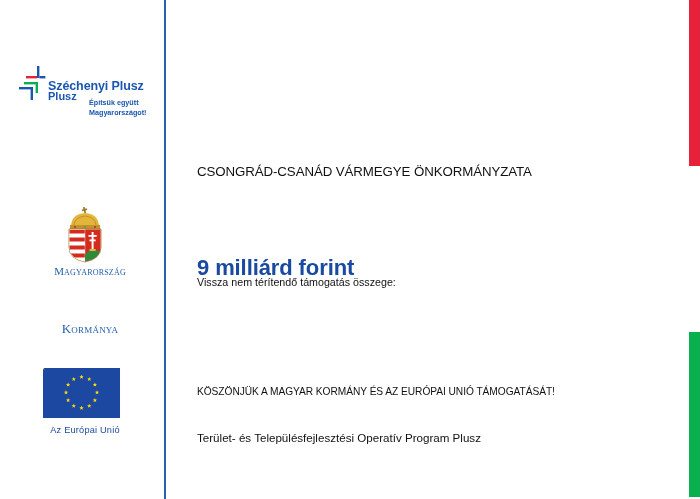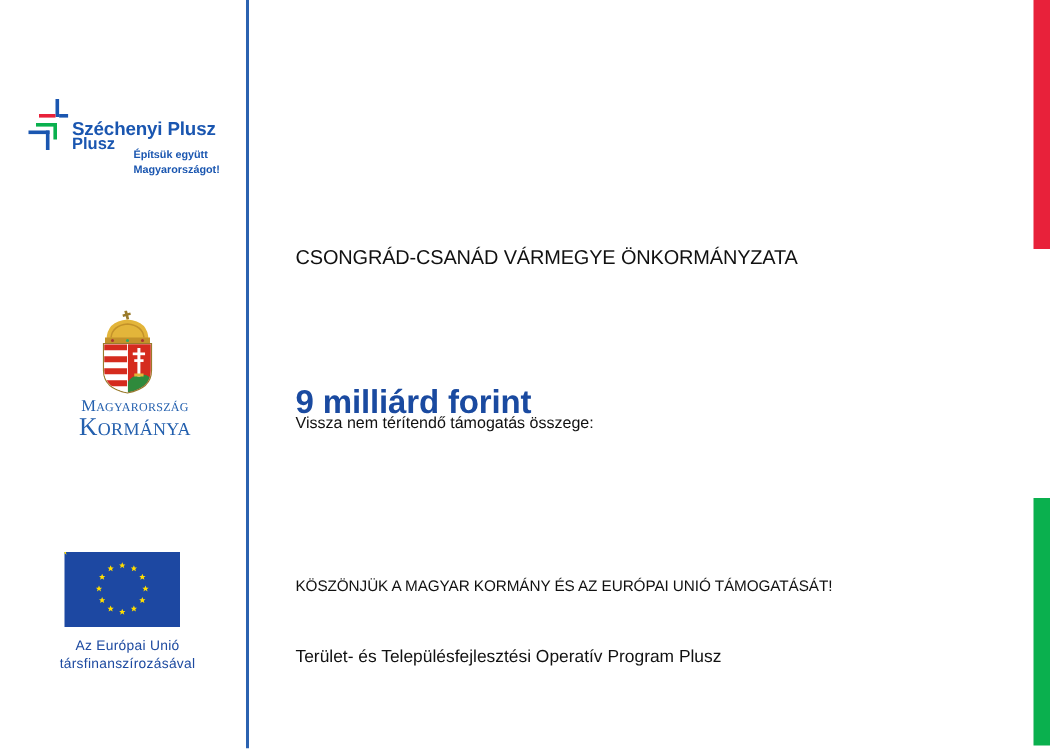--- a/index.html
+++ b/index.html
@@ -236,21 +236,21 @@
     <rect x="20" y="22" width="16" height="34" fill="#d52b1e"></rect>
     <path d="M20 48 Q24 42 28 44 Q32 41 36 46 L36 56 L20 56 Z" fill="#2f8a3c"></path>
     <rect x="26.6" y="25" width="2" height="19" fill="#ffffff"></rect>
     <rect x="23.5" y="28" width="8.2" height="1.8" fill="#ffffff"></rect>
     <rect x="24.5" y="32.5" width="6.2" height="1.8" fill="#ffffff"></rect>
     <rect x="24.5" y="42" width="6.2" height="2" fill="#e3b53a"></rect>
   </g>
 </svg>
 <div class="mk-text">
   <div style="font-variant: small-caps; font-size: 11px;">Magyarország</div>
-  <div style="font-variant: small-caps; font-size: 17px;">Kormánya</div>
+  <div style="font-variant: small-caps; font-size: 13px; margin-top: 44px;">Kormánya</div>
 </div>
 
 <div class="eu-flag">
   <svg width="77" height="50" viewBox="0 0 77 50">
     <g fill="#ffdd00">
       <g id="s">
         <polygon points="0,-2.2 0.65,-0.7 2.1,-0.7 0.95,0.25 1.35,1.8 0,0.9 -1.35,1.8 -0.95,0.25 -2.1,-0.7 -0.65,-0.7"></polygon>
       </g>
       <use href="#s" x="38.5" y="9"></use>
       <use href="#s" x="46.25" y="11.1"></use>
@@ -262,21 +262,20 @@
       <use href="#s" x="30.75" y="37.9"></use>
       <use href="#s" x="25.1" y="32.25"></use>
       <use href="#s" x="23" y="24.5"></use>
       <use href="#s" x="25.1" y="16.75"></use>
       <use href="#s" x="30.75" y="11.1"></use>
     </g>
   </svg>
 </div>
 <div class="eu-text">
   <div>Az Európai Unió</div>
-  <div>társfinanszírozásával</div>
 </div>
 
 <div class="title">
 </div>
 
 <div class="org">CSONGRÁD-CSANÁD VÁRMEGYE ÖNKORMÁNYZATA</div>
 
 <div class="grant-label">Vissza nem térítendő támogatás összege:</div>
 <div class="grant-amount">9 milliárd forint</div>
 

